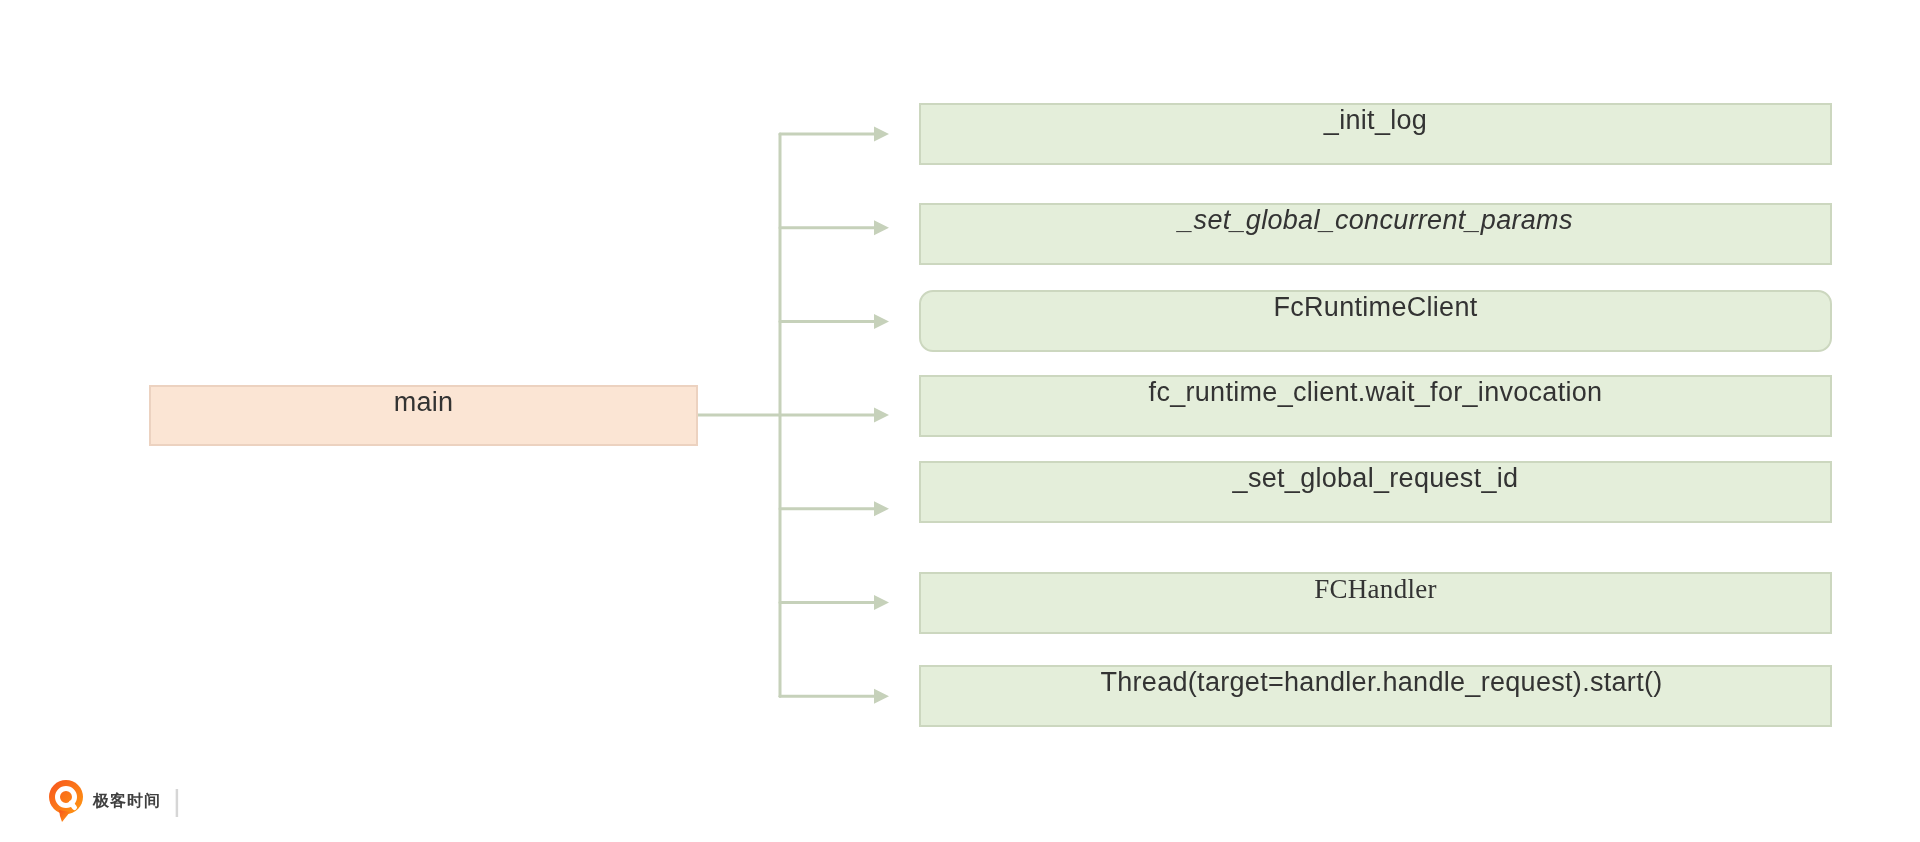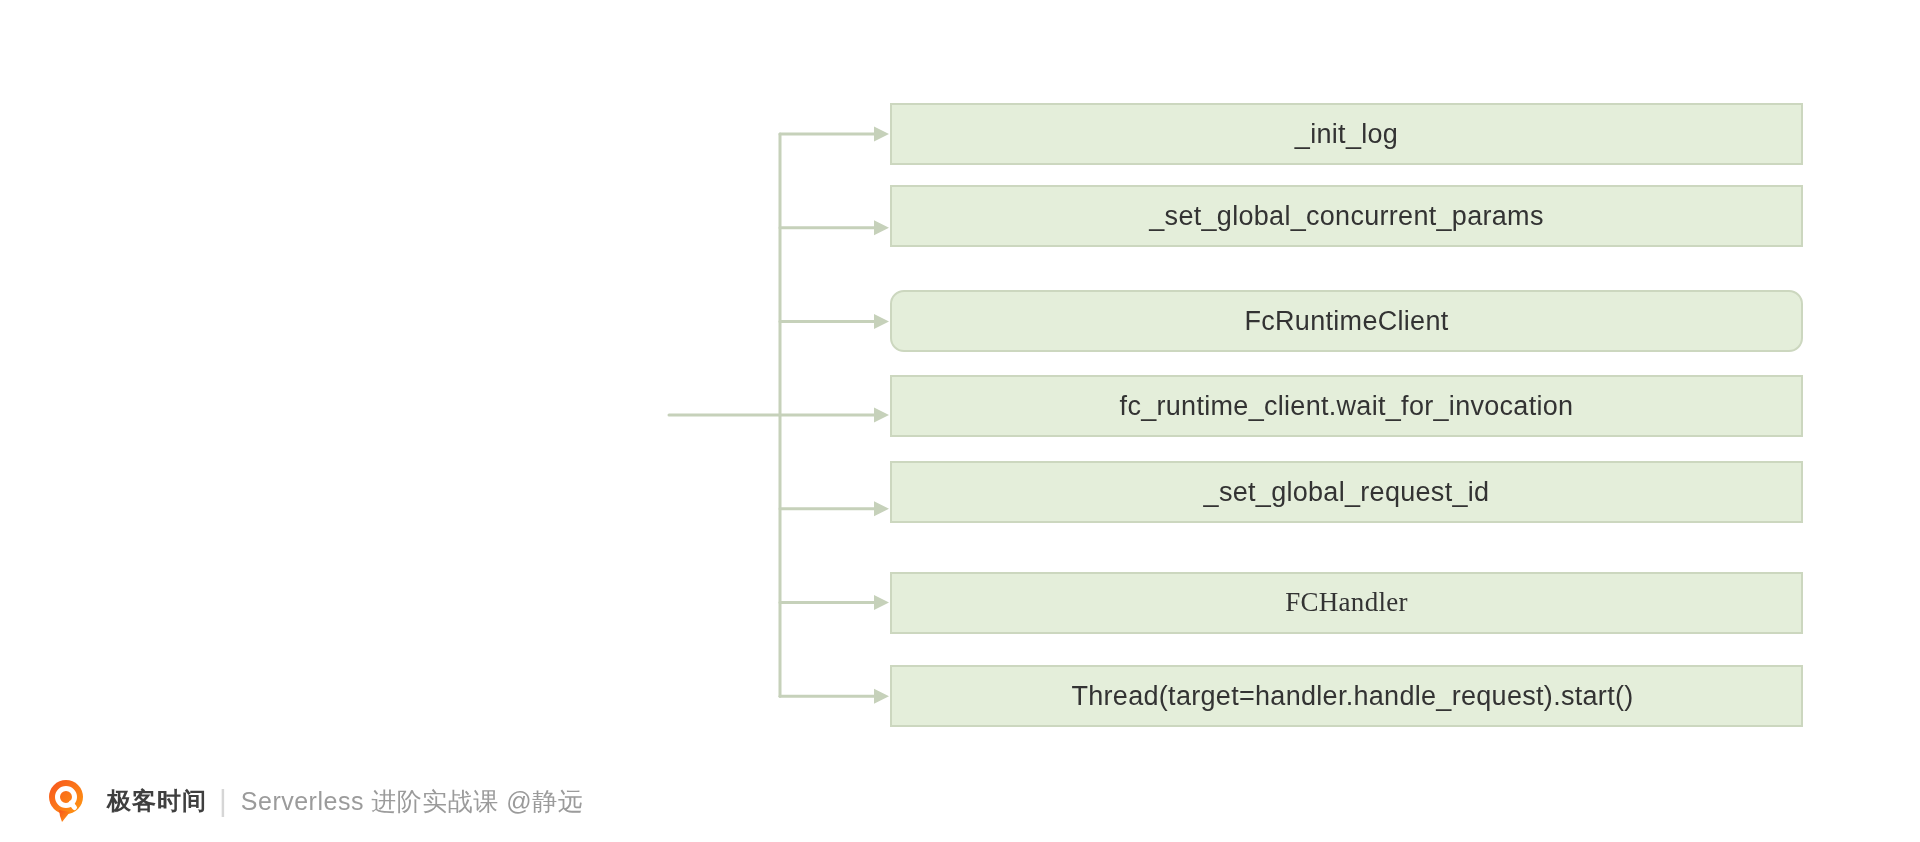--- a/index.html
+++ b/index.html
@@ -15,27 +15,28 @@
     font-family: "Liberation Sans", sans-serif;
   }
   #connectors {
     position: absolute;
     left: 0; top: 0;
     pointer-events: none;
   }
   .node {
     position: absolute;
     display: flex;
-    align-items: center;
+    align-items: flex-start;
     justify-content: center;
     box-sizing: border-box;
     font-size: 27px;
     color: var(--text, #333333);
     letter-spacing: 0.3px;
     white-space: nowrap;
+    margin-left: 29px;
   }
   .root-box {
     left: 120px;
     top: 385px;
     width: 549px;
     height: 61px;
     background: var(--root-fill);
     border: 2px solid var(--root-border);
   }
   .child-box {
@@ -53,22 +54,22 @@
     display: flex;
     align-items: center;
   }
   .logo-icon {
     width: 40px;
     height: 44px;
     flex: 0 0 auto;
   }
   .brand {
     font-weight: bold;
-    font-size: 24px;
-    margin-left: 21px;
+    font-size: 16px;
+    margin-left: 7px;
     letter-spacing: 1px;
   }
   .divider {
     font-size: 30px;
     font-weight: 200;
     margin: 0 14px 0 12px;
     color: #d6d6d6;
   }
   .caption {
     font-size: 25px;
@@ -92,26 +93,29 @@
       <line x1="780" y1="415.1" x2="877" y2="415.1" stroke="#c6d1ba" stroke-width="3" stroke-linecap="round"></line>
       <polygon points="889,415.1 874,407.6 874,422.6" fill="#c6d1ba"></polygon>
       <line x1="780" y1="508.8" x2="877" y2="508.8" stroke="#c6d1ba" stroke-width="3" stroke-linecap="round"></line>
       <polygon points="889,508.8 874,501.3 874,516.3" fill="#c6d1ba"></polygon>
       <line x1="780" y1="602.5" x2="877" y2="602.5" stroke="#c6d1ba" stroke-width="3" stroke-linecap="round"></line>
       <polygon points="889,602.5 874,595 874,610" fill="#c6d1ba"></polygon>
       <line x1="780" y1="696.2" x2="877" y2="696.2" stroke="#c6d1ba" stroke-width="3" stroke-linecap="round"></line>
       <polygon points="889,696.2 874,688.7 874,703.7" fill="#c6d1ba"></polygon>
     </svg>
 
+  <div class="node root-box">
+    <span>main</span>
+  </div>
 
   <div id="children">
       <div class="node child-box" style="top: 103px;">
         <span>_init_log</span>
       </div>
-      <div class="node child-box" style="top: 185px;">
+      <div class="node child-box" style="top: 203px; font-style: italic;">
         <span>_set_global_concurrent_params</span>
       </div>
       <div class="node child-box" style="top: 290.4px; border-radius: 14px;">
         <span>FcRuntimeClient</span>
       </div>
       <div class="node child-box" style="top: 375px;">
         <span>fc_runtime_client.wait_for_invocation</span>
       </div>
       <div class="node child-box" style="top: 461px;">
         <span>_set_global_request_id</span>
@@ -132,16 +136,15 @@
           <stop offset="1" stop-color="#ff9a12"></stop>
         </linearGradient>
       </defs>
       <circle cx="20" cy="18" r="17" fill="url(#lg)"></circle>
       <path d="M13 31 L24 33 L16 43 Q13.5 37 13 31 Z" fill="url(#lg)"></path>
       <circle cx="20" cy="18" r="8.5" fill="none" stroke="#ffffff" stroke-width="5"></circle>
       <line x1="25" y1="24" x2="28.5" y2="28.5" stroke="#ffffff" stroke-width="5" stroke-linecap="round"></line>
     </svg>
     <span class="brand" style="color: rgb(63, 63, 63);">极客时间</span>
     <span class="divider">|</span>
-    <span class="caption" style="color: rgb(155, 155, 155);">Serverless 进阶实战课 @静远</span>
   </div>
 
 </div>
 
 </body></html>

